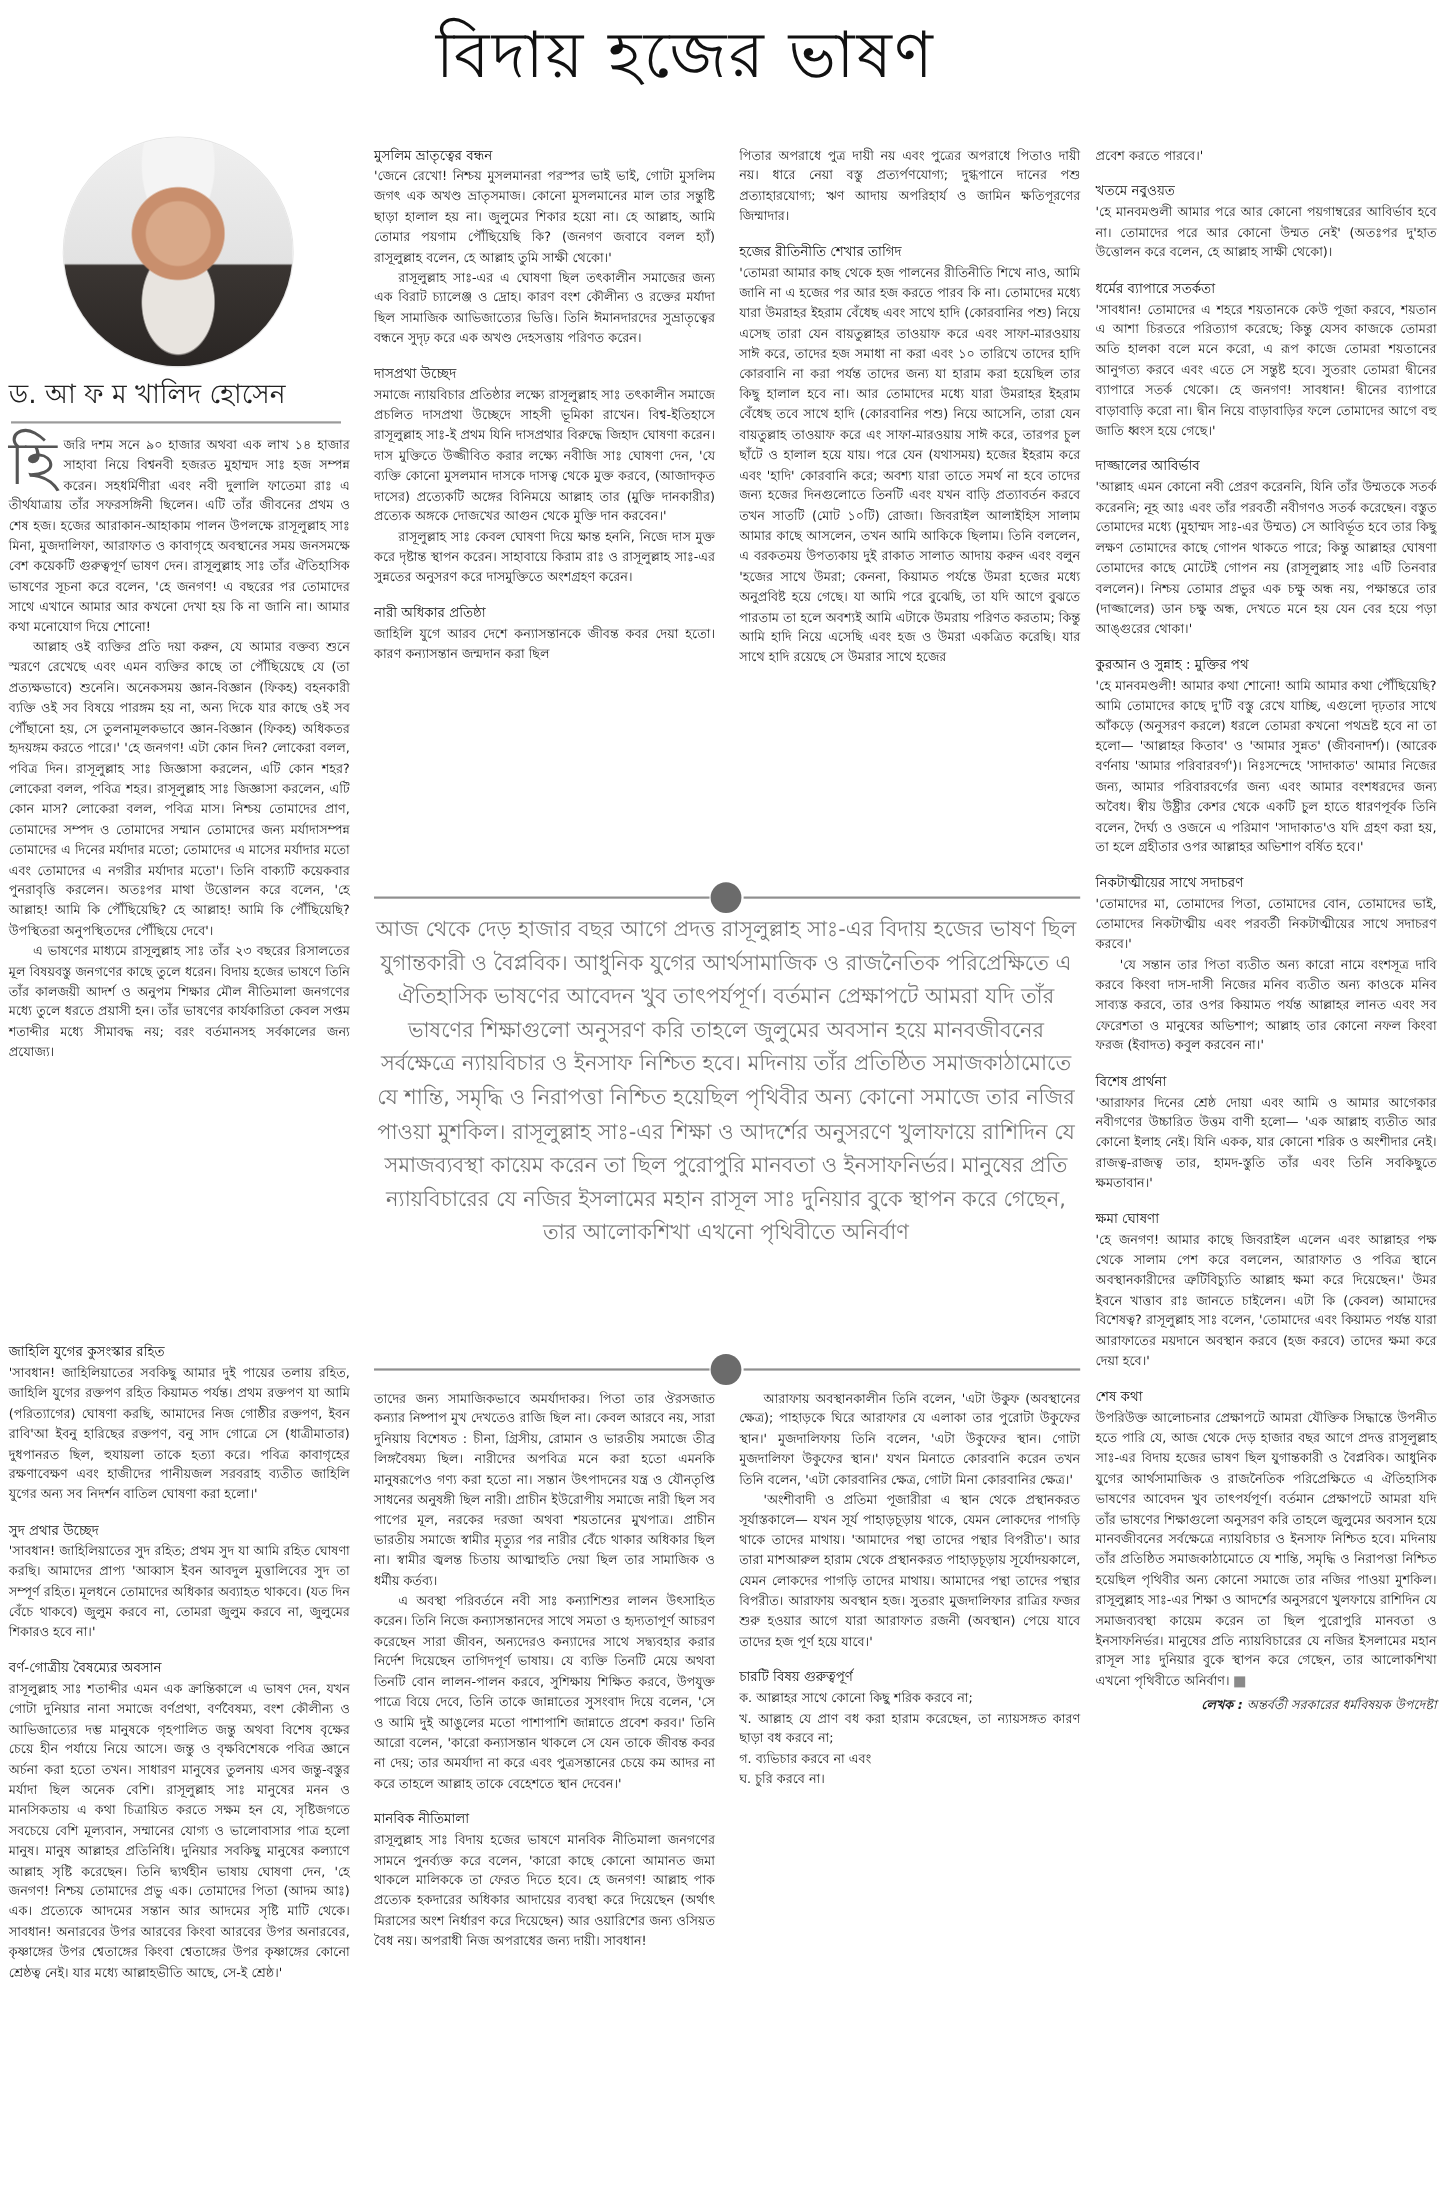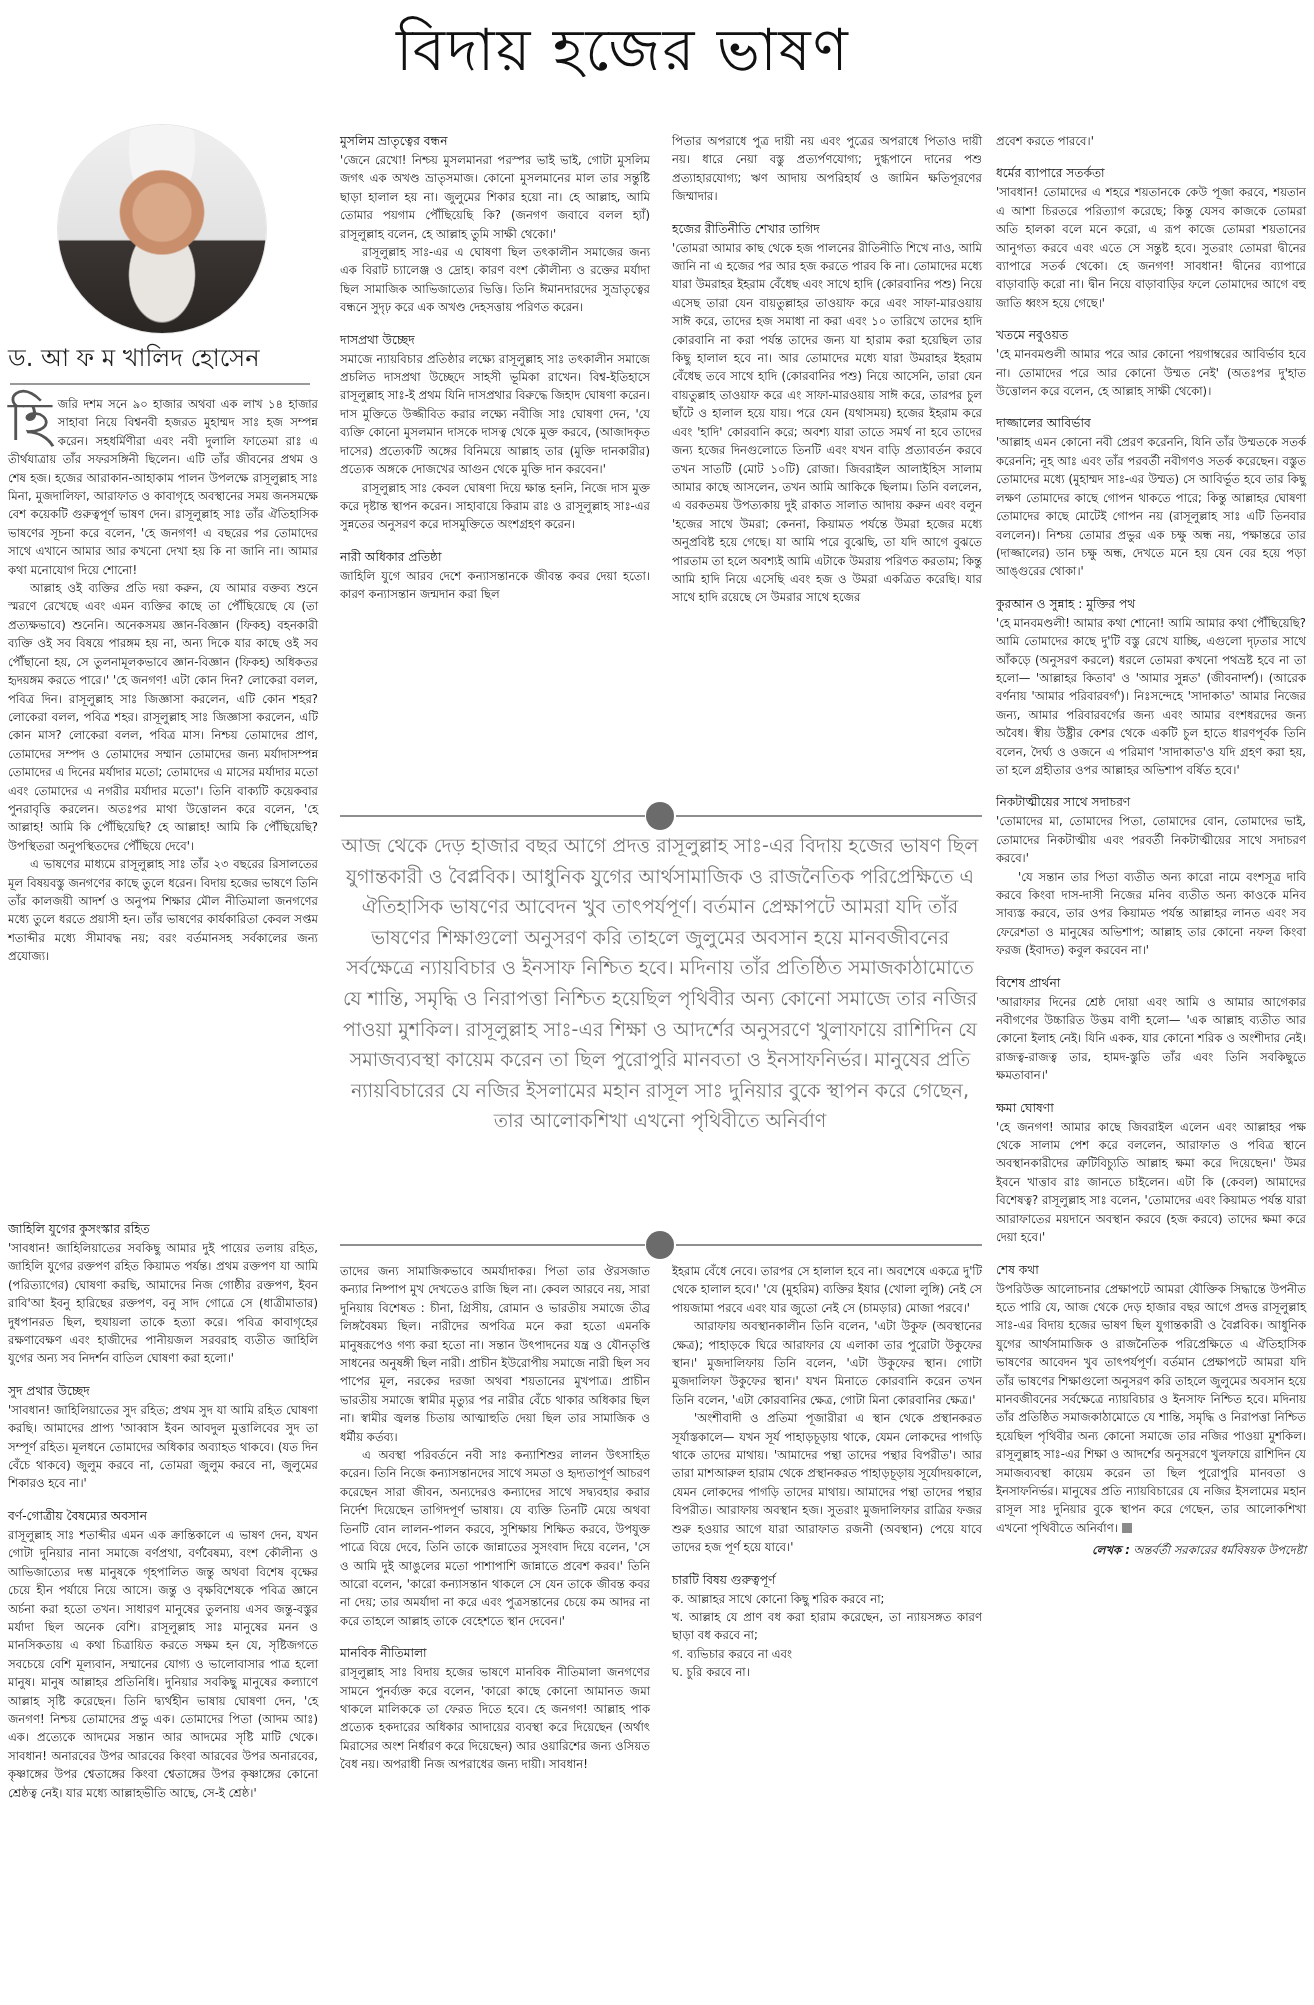--- a/index.html
+++ b/index.html
@@ -102,41 +102,40 @@
 <div class="col c2" style="top:1262px;">
   <p>তাদের জন্য সামাজিকভাবে অমর্যাদাকর। পিতা তার ঔরসজাত কন্যার নিষ্পাপ মুখ দেখতেও রাজি ছিল না। কেবল আরবে নয়, সারা দুনিয়ায় বিশেষত : চীনা, গ্রিসীয়, রোমান ও ভারতীয় সমাজে তীব্র লিঙ্গবৈষম্য ছিল। নারীদের অপবিত্র মনে করা হতো এমনকি মানুষরূপেও গণ্য করা হতো না। সন্তান উৎপাদনের যন্ত্র ও যৌনতৃপ্তি সাধনের অনুষঙ্গী ছিল নারী। প্রাচীন ইউরোপীয় সমাজে নারী ছিল সব পাপের মূল, নরকের দরজা অথবা শয়তানের মুখপাত্র। প্রাচীন ভারতীয় সমাজে স্বামীর মৃত্যুর পর নারীর বেঁচে থাকার অধিকার ছিল না। স্বামীর জ্বলন্ত চিতায় আত্মাহুতি দেয়া ছিল তার সামাজিক ও ধর্মীয় কর্তব্য।</p>
   <p class="ind">এ অবস্থা পরিবর্তনে নবী সাঃ কন্যাশিশুর লালন উৎসাহিত করেন। তিনি নিজে কন্যাসন্তানদের সাথে সমতা ও হৃদ্যতাপূর্ণ আচরণ করেছেন সারা জীবন, অন্যদেরও কন্যাদের সাথে সদ্ব্যবহার করার নির্দেশ দিয়েছেন তাগিদপূর্ণ ভাষায়। যে ব্যক্তি তিনটি মেয়ে অথবা তিনটি বোন লালন-পালন করবে, সুশিক্ষায় শিক্ষিত করবে, উপযুক্ত পাত্রে বিয়ে দেবে, তিনি তাকে জান্নাতের সুসংবাদ দিয়ে বলেন, 'সে ও আমি দুই আঙুলের মতো পাশাপাশি জান্নাতে প্রবেশ করব।' তিনি আরো বলেন, 'কারো কন্যাসন্তান থাকলে সে যেন তাকে জীবন্ত কবর না দেয়; তার অমর্যাদা না করে এবং পুত্রসন্তানের চেয়ে কম আদর না করে তাহলে আল্লাহ তাকে বেহেশতে স্থান দেবেন।'</p>
   <div class="sec">
     <h3>মানবিক নীতিমালা</h3>
     <p>রাসূলুল্লাহ সাঃ বিদায় হজের ভাষণে মানবিক নীতিমালা জনগণের সামনে পুনর্ব্যক্ত করে বলেন, 'কারো কাছে কোনো আমানত জমা থাকলে মালিককে তা ফেরত দিতে হবে। হে জনগণ! আল্লাহ পাক প্রত্যেক হকদারের অধিকার আদায়ের ব্যবস্থা করে দিয়েছেন (অর্থাৎ মিরাসের অংশ নির্ধারণ করে দিয়েছেন) আর ওয়ারিশের জন্য ওসিয়ত বৈধ নয়। অপরাধী নিজ অপরাধের জন্য দায়ী। সাবধান!</p>
   </div>
 </div>
 
 <div class="col c3" style="top:1262px;">
-  <p>ইহরাম বেঁধে নেবে। তারপর সে হালাল হবে না। অবশেষে একত্রে দু'টি থেকে হালাল হবে।' 'যে (মুহরিম) ব্যক্তির ইযার (খোলা লুঙ্গি) নেই সে পায়জামা পরবে এবং যার জুতো নেই সে (চামড়ার) মোজা পরবে।'</p>
   <p class="ind">আরাফায় অবস্থানকালীন তিনি বলেন, 'এটা উকুফ (অবস্থানের ক্ষেত্র); পাহাড়কে ঘিরে আরাফার যে এলাকা তার পুরোটা উকুফের স্থান।' মুজদালিফায় তিনি বলেন, 'এটা উকুফের স্থান। গোটা মুজদালিফা উকুফের স্থান।' যখন মিনাতে কোরবানি করেন তখন তিনি বলেন, 'এটা কোরবানির ক্ষেত্র, গোটা মিনা কোরবানির ক্ষেত্র।'</p>
   <p class="ind">'অংশীবাদী ও প্রতিমা পূজারীরা এ স্থান থেকে প্রস্থানকরত সূর্যাস্তকালে— যখন সূর্য পাহাড়চূড়ায় থাকে, যেমন লোকদের পাগড়ি থাকে তাদের মাথায়। 'আমাদের পন্থা তাদের পন্থার বিপরীত'। আর তারা মাশআরুল হারাম থেকে প্রস্থানকরত পাহাড়চূড়ায় সূর্যোদয়কালে, যেমন লোকদের পাগড়ি তাদের মাথায়। আমাদের পন্থা তাদের পন্থার বিপরীত। আরাফায় অবস্থান হজ। সুতরাং মুজদালিফার রাত্রির ফজর শুরু হওয়ার আগে যারা আরাফাত রজনী (অবস্থান) পেয়ে যাবে তাদের হজ পূর্ণ হয়ে যাবে।'</p>
   <div class="sec">
     <h3>চারটি বিষয় গুরুত্বপূর্ণ</h3>
     <p>ক. আল্লাহর সাথে কোনো কিছু শরিক করবে না;</p>
     <p>খ. আল্লাহ যে প্রাণ বধ করা হারাম করেছেন, তা ন্যায়সঙ্গত কারণ ছাড়া বধ করবে না;</p>
     <p>গ. ব্যভিচার করবে না এবং</p>
     <p>ঘ. চুরি করবে না।</p>
   </div>
 </div>
 
 <div class="col c4" style="top:132px;">
   <p>প্রবেশ করতে পারবে।'</p>
   <div class="sec">
+    <h3>খতমে নবুওয়ত</h3>
+    <p>'হে মানবমণ্ডলী আমার পরে আর কোনো পয়গাম্বরের আবির্ভাব হবে না। তোমাদের পরে আর কোনো উম্মত নেই' (অতঃপর দু'হাত উত্তোলন করে বলেন, হে আল্লাহ সাক্ষী থেকো)।</p>
+  </div>
+  <div class="sec">
     <h3>ধর্মের ব্যাপারে সতর্কতা</h3>
     <p>'সাবধান! তোমাদের এ শহরে শয়তানকে কেউ পূজা করবে, শয়তান এ আশা চিরতরে পরিত্যাগ করেছে; কিন্তু যেসব কাজকে তোমরা অতি হালকা বলে মনে করো, এ রূপ কাজে তোমরা শয়তানের আনুগত্য করবে এবং এতে সে সন্তুষ্ট হবে। সুতরাং তোমরা দ্বীনের ব্যাপারে সতর্ক থেকো। হে জনগণ! সাবধান! দ্বীনের ব্যাপারে বাড়াবাড়ি করো না। দ্বীন নিয়ে বাড়াবাড়ির ফলে তোমাদের আগে বহু জাতি ধ্বংস হয়ে গেছে।'</p>
-  </div>
-  <div class="sec">
-    <h3>খতমে নবুওয়ত</h3>
-    <p>'হে মানবমণ্ডলী আমার পরে আর কোনো পয়গাম্বরের আবির্ভাব হবে না। তোমাদের পরে আর কোনো উম্মত নেই' (অতঃপর দু'হাত উত্তোলন করে বলেন, হে আল্লাহ সাক্ষী থেকো)।</p>
   </div>
   <div class="sec">
     <h3>দাজ্জালের আবির্ভাব</h3>
     <p>'আল্লাহ এমন কোনো নবী প্রেরণ করেননি, যিনি তাঁর উম্মতকে সতর্ক করেননি; নূহ আঃ এবং তাঁর পরবর্তী নবীগণও সতর্ক করেছেন। বস্তুত তোমাদের মধ্যে (মুহাম্মদ সাঃ-এর উম্মত) সে আবির্ভূত হবে তার কিছু লক্ষণ তোমাদের কাছে গোপন থাকতে পারে; কিন্তু আল্লাহর ঘোষণা তোমাদের কাছে মোটেই গোপন নয় (রাসূলুল্লাহ সাঃ এটি তিনবার বললেন)। নিশ্চয় তোমার প্রভুর এক চক্ষু অন্ধ নয়, পক্ষান্তরে তার (দাজ্জালের) ডান চক্ষু অন্ধ, দেখতে মনে হয় যেন বের হয়ে পড়া আঙ্গুরের থোকা।'</p>
   </div>
   <div class="sec">
     <h3>কুরআন ও সুন্নাহ : মুক্তির পথ</h3>
     <p>'হে মানবমণ্ডলী! আমার কথা শোনো! আমি আমার কথা পৌঁছিয়েছি? আমি তোমাদের কাছে দু'টি বস্তু রেখে যাচ্ছি, এগুলো দৃঢ়তার সাথে আঁকড়ে (অনুসরণ করলে) ধরলে তোমরা কখনো পথভ্রষ্ট হবে না তা হলো— 'আল্লাহর কিতাব' ও 'আমার সুন্নত' (জীবনাদর্শ)। (আরেক বর্ণনায় 'আমার পরিবারবর্গ')। নিঃসন্দেহে 'সাদাকাত' আমার নিজের জন্য, আমার পরিবারবর্গের জন্য এবং আমার বংশধরদের জন্য অবৈধ। স্বীয় উষ্ট্রীর কেশর থেকে একটি চুল হাতে ধারণপূর্বক তিনি বলেন, দৈর্ঘ্য ও ওজনে এ পরিমাণ 'সাদাকাত'ও যদি গ্রহণ করা হয়, তা হলে গ্রহীতার ওপর আল্লাহর অভিশাপ বর্ষিত হবে।'</p>
   </div>
   <div class="sec">

